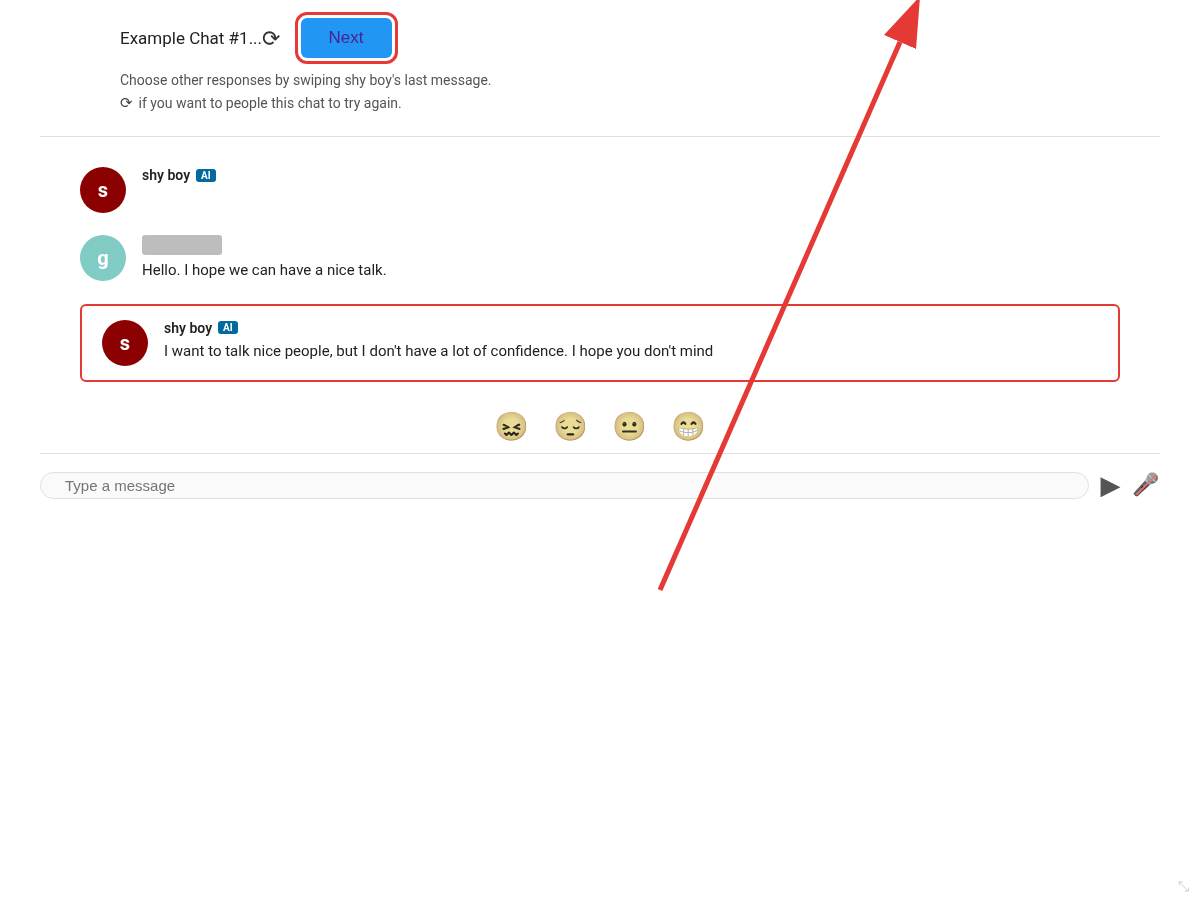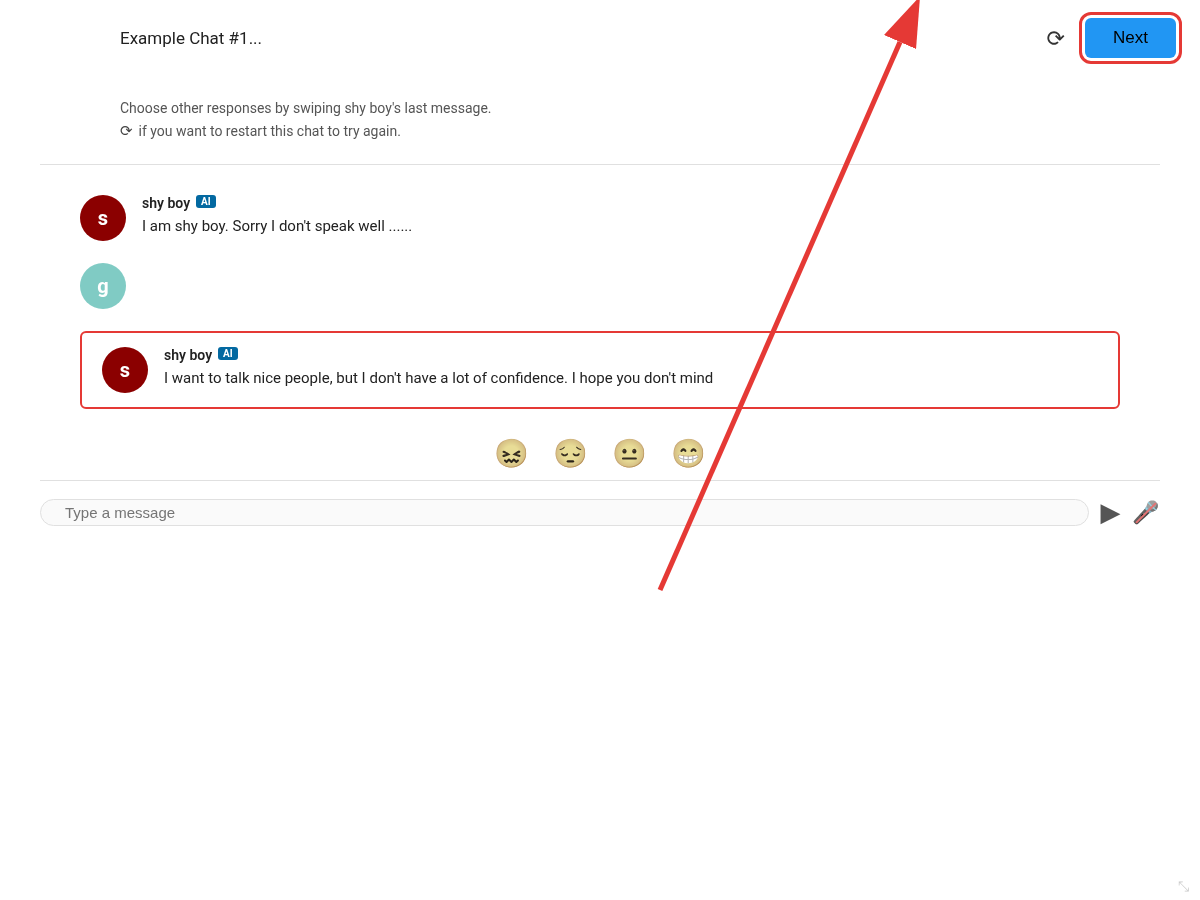--- a/index.html
+++ b/index.html
@@ -9,56 +9,54 @@
       width: 1200px;
       height: 900px;
       overflow: hidden;
       position: relative;
     }
 
     
     .header {
       display: flex;
       align-items: center;
-      justify-content: space-between;
-      padding: 18px 24px 10px 120px;
+      padding: 18px 40px 10px 120px;
       position: relative;
     }
     .header-title {
       font-size: 17px;
       color: #222;
       font-weight: 400;
     }
     .header-icons {
       display: flex;
       align-items: center;
       gap: 20px;
     }
     .restart-icon {
       font-size: 22px;
       color: #333;
       cursor: pointer;
     }
     .next-btn {
       background: #2196F3;
-      color: #000000;
+      color: #4c1d95;
       border: none;
       border-radius: 6px;
       padding: 10px 28px;
       font-size: 17px;
       font-weight: 500;
       cursor: pointer;
       outline: 3px solid #e53935;
       outline-offset: 3px;
     }
 
     
     .instructions {
       padding: 4px 40px 4px 120px;
-      margin-top: 28px;
     }
     .instruction-line {
       font-size: 14px;
       color: #555;
       margin-bottom: 6px;
       display: flex;
       align-items: center;
       gap: 6px;
     }
     .instruction-line .icon {
@@ -112,21 +110,21 @@
       align-items: center;
       justify-content: center;
       font-size: 20px;
       font-weight: 700;
       flex-shrink: 0;
     }
 
     
     .sender-name-row {
       display: flex;
-      align-items: flex-start;
+      align-items: center;
       gap: 6px;
       margin-bottom: 4px;
     }
     .sender-name {
       font-size: 14px;
       font-weight: 600;
       color: #222;
     }
     .ai-badge {
       background: #0369a1;
@@ -263,41 +261,46 @@
     <button class="next-btn">Next</button>
   </div>
 </div>
 
 <div class="instructions">
   <div class="instruction-line">
     <span>Choose other responses by swiping shy boy's last message.</span>
   </div>
   <div class="instruction-line">
     <span class="icon">⟳</span>
-    <span>if you want to restart this chat to try again.</span>
+    <span>if you want to people this chat to try again.</span>
   </div>
 </div>
 
 <div class="divider"></div>
 
 <div class="chat-area">
 
   <div class="msg-row">
     <div class="avatar-s">s</div>
     <div>
       <div class="sender-name-row">
         <span class="sender-name">shy boy</span>
         <span class="ai-badge">AI</span>
       </div>
-      <div class="bubble-text">I am shy boy.  Sorry I don't speak well ......</div>
     </div>
   </div>
 
   <div class="msg-row">
     <div class="avatar-g">g</div>
+    <div>
+      <div class="sender-name-row">
+        <div class="user-name-block"></div>
+      </div>
+      <div class="bubble-text">Hello. I hope we can have a nice talk.</div>
+    </div>
   </div>
 
   <div class="highlighted-msg">
     <div class="msg-row">
       <div class="avatar-s">s</div>
       <div>
         <div class="sender-name-row">
           <span class="sender-name">shy boy</span>
           <span class="ai-badge">AI</span>
         </div>

